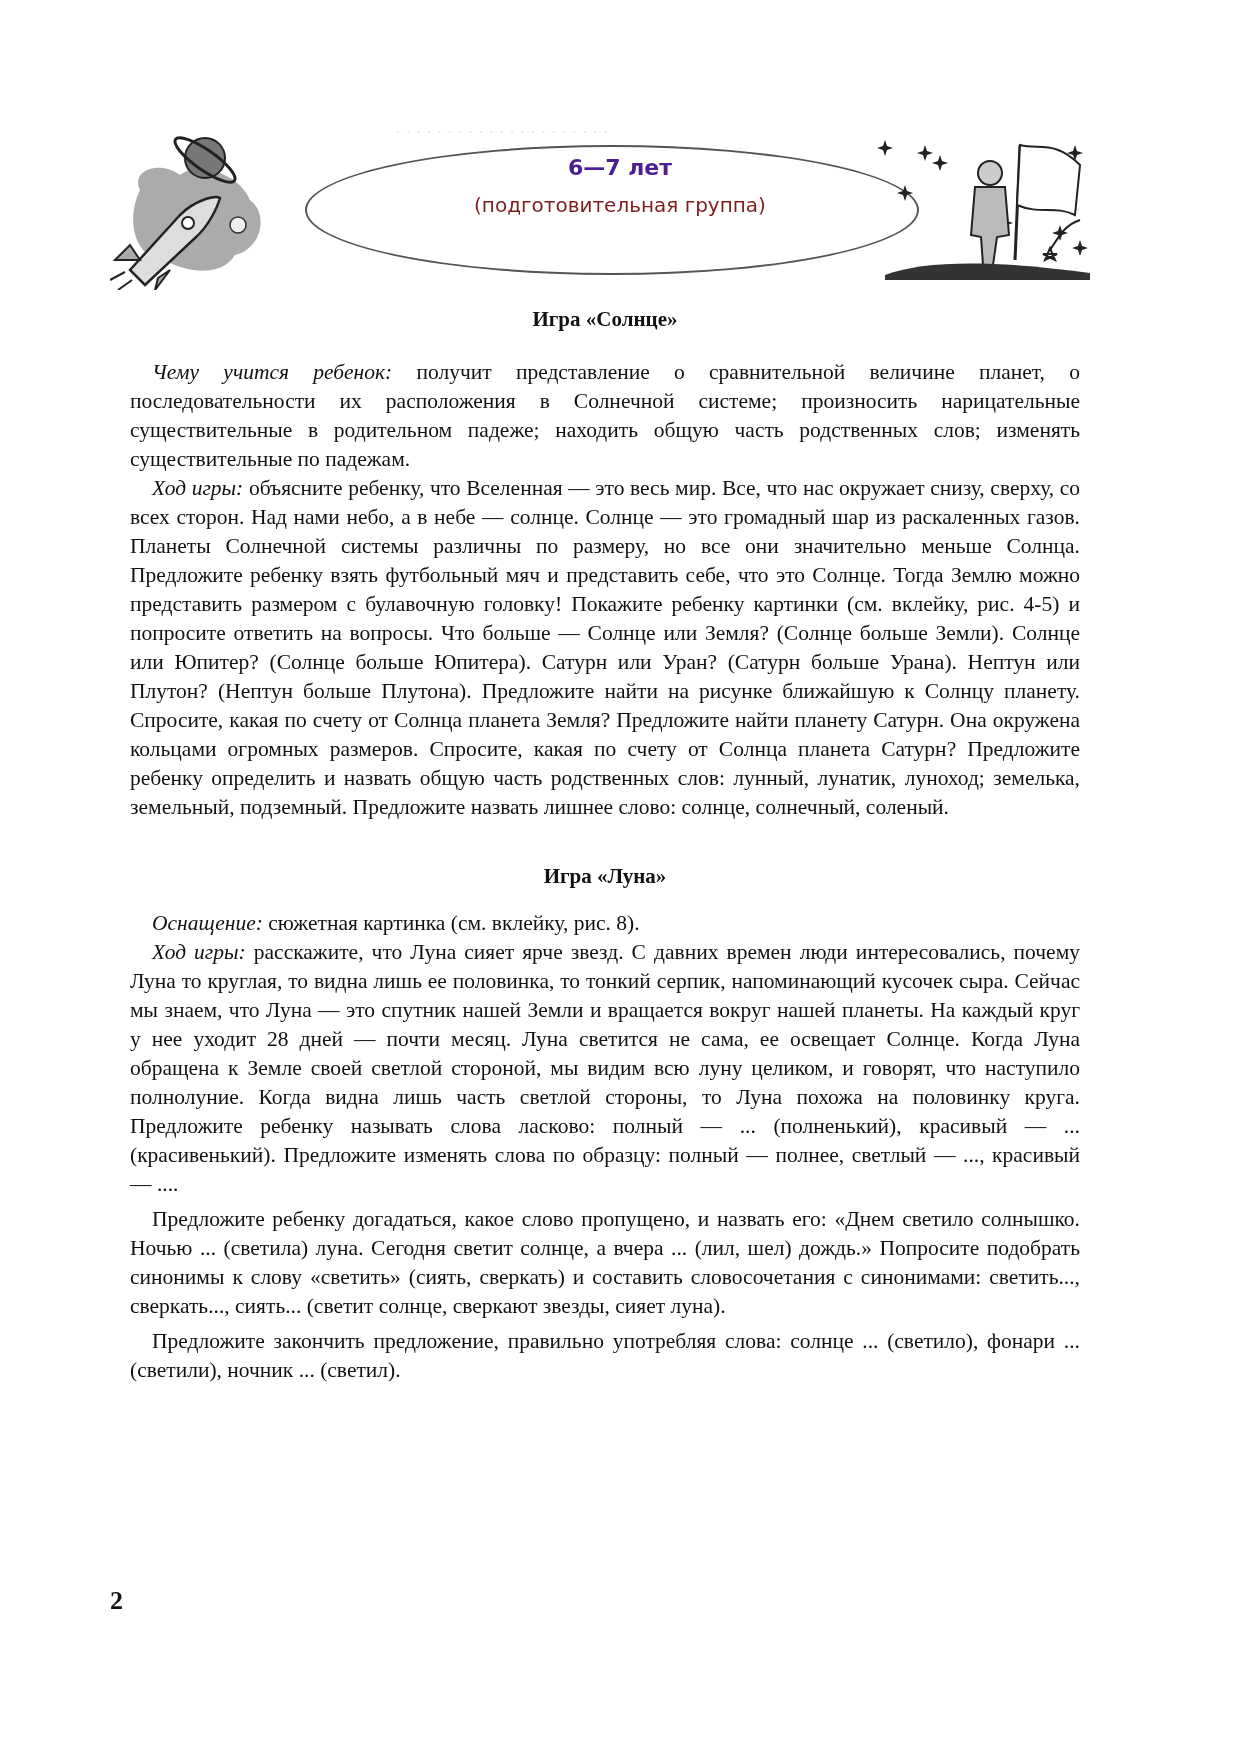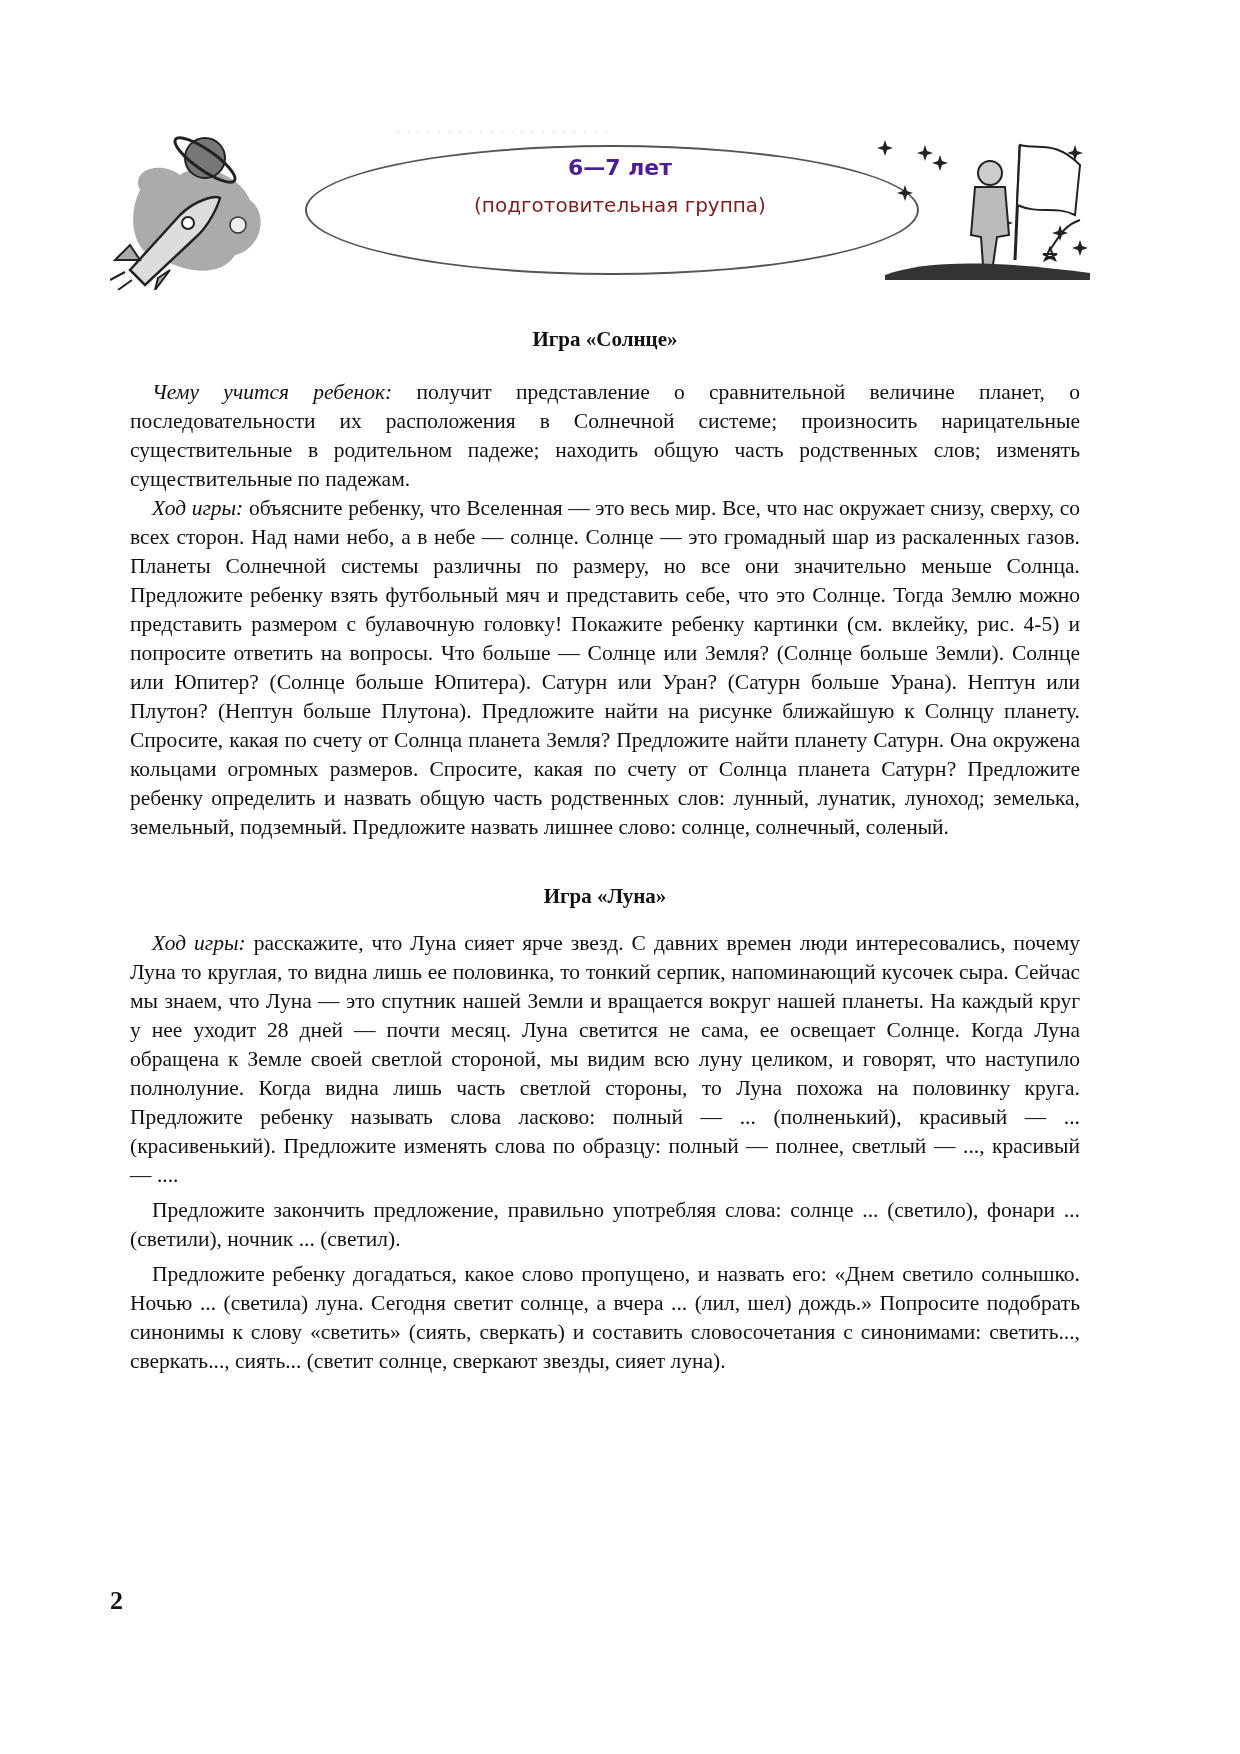--- a/index.html
+++ b/index.html
@@ -7,21 +7,21 @@
     .page { position: absolute; left: 0; top: 0; width: 1240px; height: 1754px; }
     .ghost-text { position: absolute; font-family: "Liberation Sans", sans-serif; color: #e6e6e6; font-size: 17px; white-space: nowrap; }
     .bubble { position: absolute; left: 195px; top: 40px; width: 610px; height: 126px; border: 2px solid #555; border-radius: 50%; background: rgba(255,255,255,0.92); }
     .bubble-title { position: absolute; left: 0; right: 0; top: 155px; text-align: center; font-family: "DejaVu Sans", sans-serif; font-weight: bold; font-size: 22px; color: #4c1d95; }
     .bubble-sub { position: absolute; left: 0; right: 0; top: 193px; text-align: center; font-family: "DejaVu Sans", sans-serif; font-size: 20px; color: #7f1d1d; }
     .art-left { position: absolute; left: 110px; top: 120px; width: 170px; height: 170px; }
     .art-right { position: absolute; left: 865px; top: 125px; width: 225px; height: 155px; }
 
     
     .content { position: absolute; left: 130px; top: 305px; width: 950px; font-family: "Liberation Serif", serif; font-size: 21.5px; line-height: 29px; text-align: justify; }
-    .heading { text-align: center; font-weight: bold; font-size: 21px; margin: 20px 0 24px 0; }
+    .heading { text-align: center; font-weight: bold; font-size: 21px; margin: 0 0 24px 0; }
     .heading.second { margin-top: 40px; margin-bottom: 18px; }
     p { margin: 0; text-indent: 22px; }
     p .lead { font-style: italic; }
     p.spaced { margin-top: 6px; }
 
     .page-number { position: absolute; left: 110px; top: 1586px; font-family: "Liberation Serif", serif; font-weight: bold; font-size: 26px; }
   </style>
 </head>
 <body>
 
@@ -79,19 +79,20 @@
 
   <div class="content">
 
     <div class="heading">Игра «Солнце»</div>
 
     <p><span class="lead">Чему учится ребенок:</span><span> получит представление о сравнительной величине планет, о последовательности их расположения в Солнечной системе; произносить нарицательные существительные в родительном падеже; находить общую часть родственных слов; изменять существительные по падежам.</span></p>
     <p><span class="lead">Ход игры:</span><span> объясните ребенку, что Вселенная — это весь мир. Все, что нас окружает снизу, сверху, со всех сторон. Над нами небо, а в небе — солнце. Солнце — это громадный шар из раскаленных газов. Планеты Солнечной системы различны по размеру, но все они значительно меньше Солнца. Предложите ребенку взять футбольный мяч и представить себе, что это Солнце. Тогда Землю можно представить размером с булавочную головку! Покажите ребенку картинки (см. вклейку, рис. 4-5) и попросите ответить на вопросы. Что больше — Солнце или Земля? (Солнце больше Земли). Солнце или Юпитер? (Солнце больше Юпитера). Сатурн или Уран? (Сатурн больше Урана). Нептун или Плутон? (Нептун больше Плутона). Предложите найти на рисунке ближайшую к Солнцу планету. Спросите, какая по счету от Солнца планета Земля? Предложите найти планету Сатурн. Она окружена кольцами огромных размеров. Спросите, какая по счету от Солнца планета Сатурн? Предложите ребенку определить и назвать общую часть родственных слов: лунный, лунатик, луноход; земелька, земельный, подземный. Предложите назвать лишнее слово: солнце, солнечный, соленый.</span></p>
 
     <div class="heading second">Игра «Луна»</div>
 
+    <p><span class="lead">Оснащение:</span><span> сюжетная картинка (см. вклейку, рис. 8).</span></p>
     <p><span class="lead">Ход игры:</span><span> расскажите, что Луна сияет ярче звезд. С давних времен люди интересовались, почему Луна то круглая, то видна лишь ее половинка, то тонкий серпик, напоминающий кусочек сыра. Сейчас мы знаем, что Луна — это спутник нашей Земли и вращается вокруг нашей планеты. На каждый круг у нее уходит 28 дней — почти месяц. Луна светится не сама, ее освещает Солнце. Когда Луна обращена к Земле своей светлой стороной, мы видим всю луну целиком, и говорят, что наступило полнолуние. Когда видна лишь часть светлой стороны, то Луна похожа на половинку круга. Предложите ребенку называть слова ласково: полный — ... (полненький), красивый — ... (красивенький). Предложите изменять слова по образцу: полный — полнее, светлый — ..., красивый — ....</span></p>
+    <p class="spaced"><span>Предложите ребенку догадаться, какое слово пропущено, и назвать его: «Днем светило солнышко. Ночью ... (светила) луна. Сегодня светит солнце, а вчера ... (лил, шел) дождь.» Попросите подобрать синонимы к слову «светить» (сиять, сверкать) и составить словосочетания с синонимами: светить..., сверкать..., сиять... (светит солнце, сверкают звезды, сияет луна).</span></p>
     <p class="spaced"><span>Предложите закончить предложение, правильно употребляя слова: солнце ... (светило), фонари ... (светили), ночник ... (светил).</span></p>
-    <p class="spaced"><span>Предложите ребенку догадаться, какое слово пропущено, и назвать его: «Днем светило солнышко. Ночью ... (светила) луна. Сегодня светит солнце, а вчера ... (лил, шел) дождь.» Попросите подобрать синонимы к слову «светить» (сиять, сверкать) и составить словосочетания с синонимами: светить..., сверкать..., сиять... (светит солнце, сверкают звезды, сияет луна).</span></p>
   </div>
 
   <div class="page-number">2</div>
 </div>
 
 </body></html>

